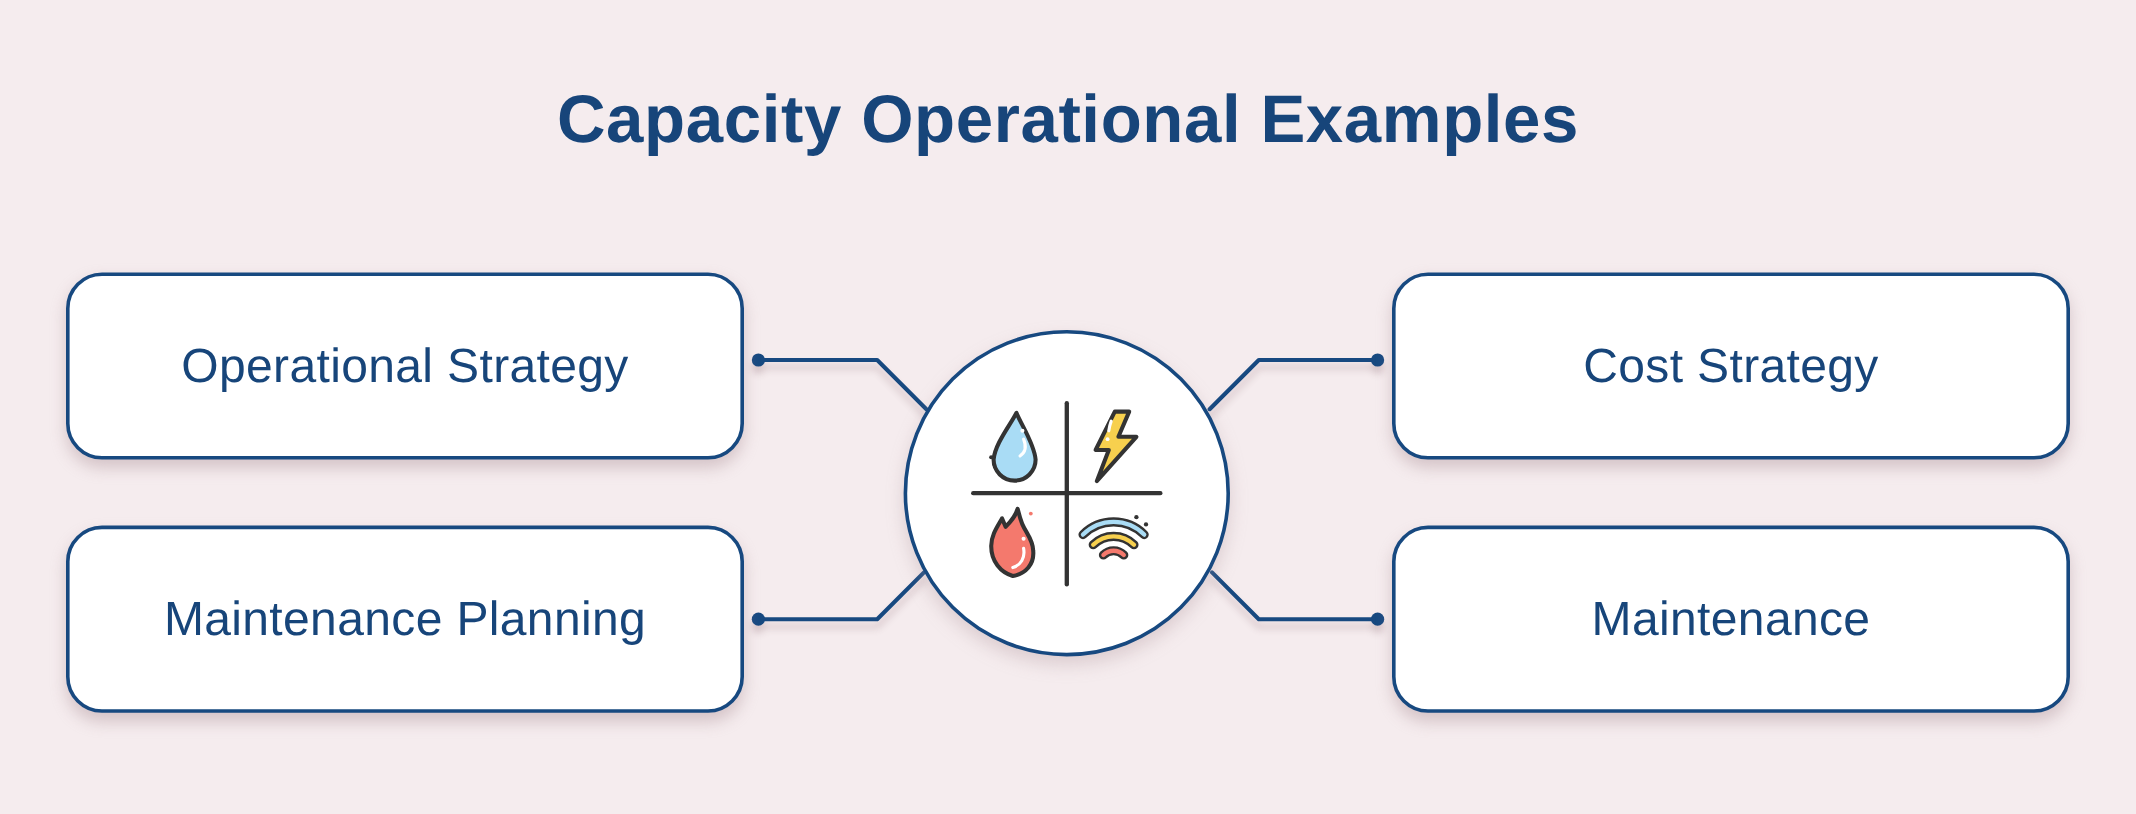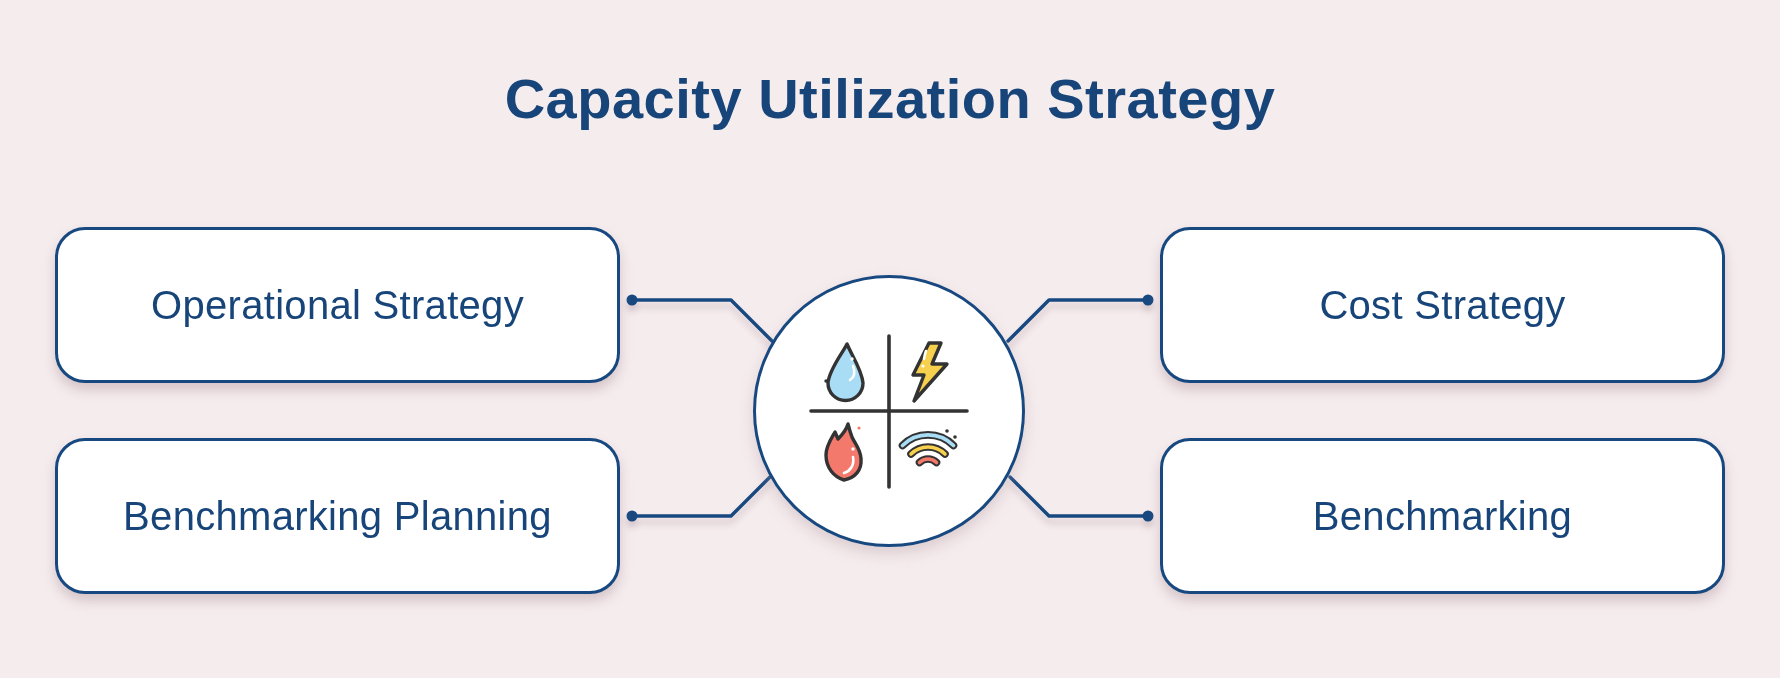--- a/index.html
+++ b/index.html
@@ -78,21 +78,21 @@
   }
   .hub svg{display:block;}
   .ol{stroke:var(--outline);}
   .hl{stroke:#ffffff;fill:none;stroke-width:2.6;stroke-linecap:round;}
 </style>
 </head>
 <body>
 
 <div class="canvas">
 
-  <h1 class="title">Capacity Utilization Strategy</h1>
+  <h1 class="title">Capacity Operational Examples</h1>
 
   <svg class="connectors" width="1780" height="678" viewBox="0 0 1780 678" aria-hidden="true">
     <g>
       <path d="M632 300 H731 L772 341"></path>
       <circle cx="632" cy="300" r="5.5"></circle>
     </g>
     <g>
       <path d="M632 516 H731 L770 477"></path>
       <circle cx="632" cy="516" r="5.5"></circle>
     </g>
@@ -106,24 +106,24 @@
     </g>
   </svg>
 
   <div class="node tl">
     <span>Operational Strategy</span>
   </div>
   <div class="node tr">
     <span>Cost Strategy</span>
   </div>
   <div class="node bl">
-    <span>Benchmarking Planning</span>
+    <span>Maintenance Planning</span>
   </div>
   <div class="node br">
-    <span>Benchmarking</span>
+    <span>Maintenance</span>
   </div>
 
   <div class="hub">
     <svg width="160" height="160" viewBox="0 0 160 160" aria-hidden="true">
 
       <g>
         <line class="ol" x1="80" y1="5" x2="80" y2="156" stroke-width="3.6" stroke-linecap="round"></line>
         <line class="ol" x1="2" y1="80" x2="158" y2="80" stroke-width="3.6" stroke-linecap="round"></line>
       </g>
 

